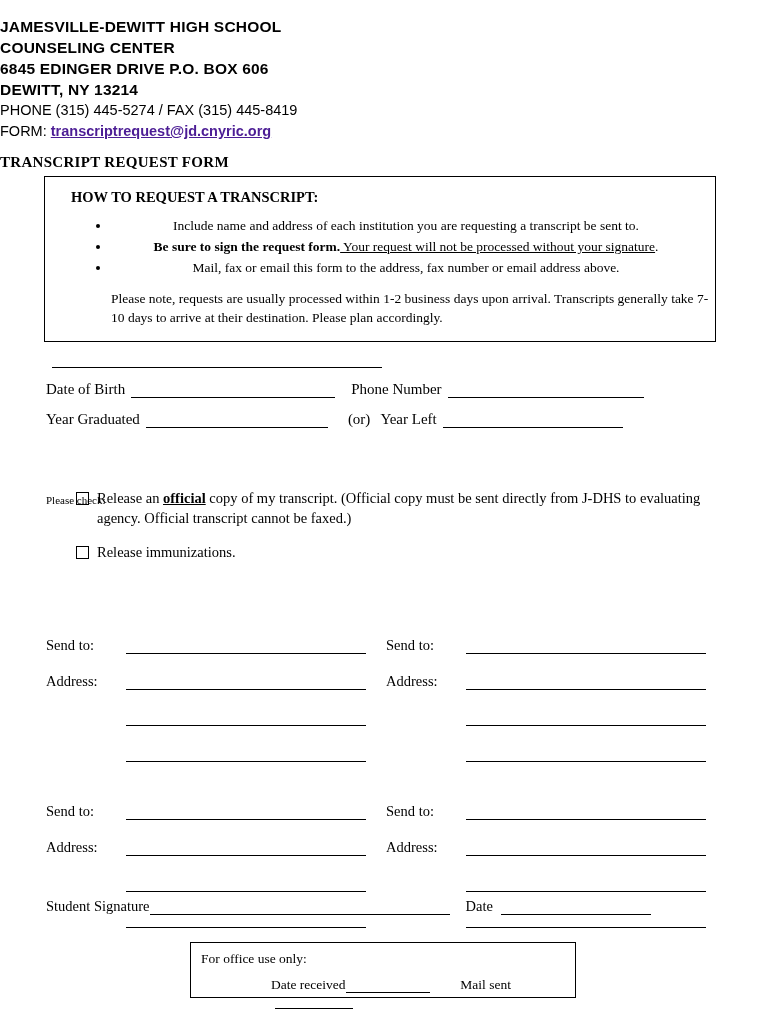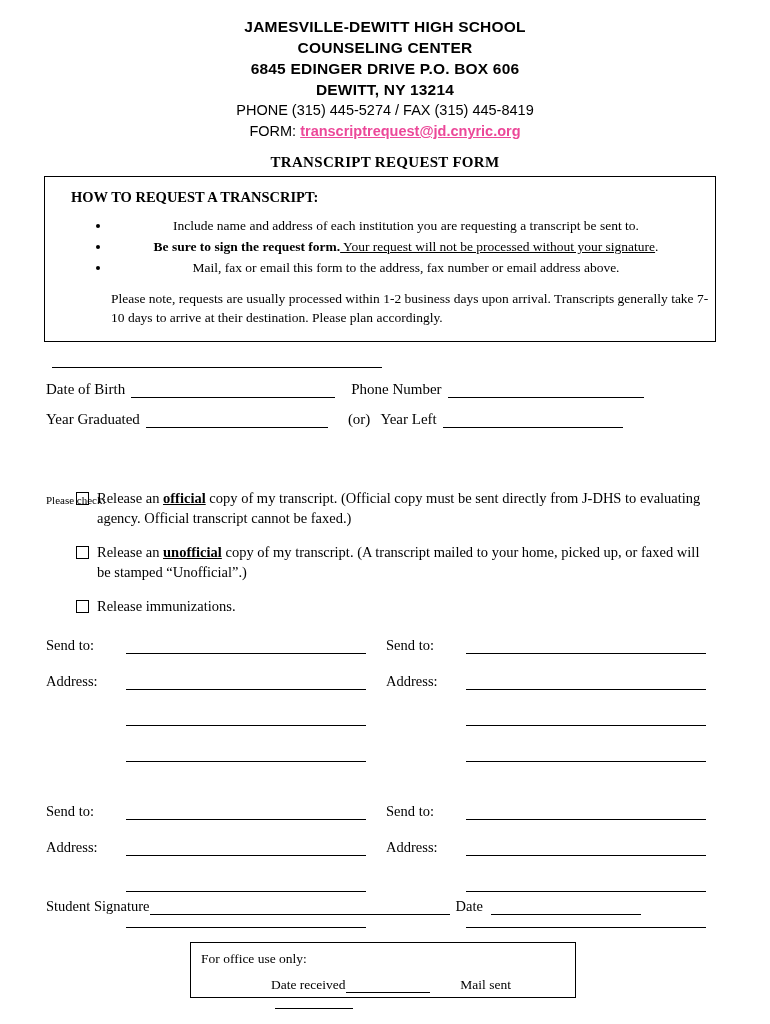--- a/index.html
+++ b/index.html
@@ -18,42 +18,41 @@
   .page {
     width: 770px;
     height: 1024px;
     position: relative;
     box-sizing: border-box;
     padding: 0;
   }
 
   
   .header {
-    text-align: center;
     padding-top: 16px;
   }
   .hdr-bold {
     font-family: "Liberation Sans", sans-serif;
     font-weight: bold;
     font-size: 15.5px;
     line-height: 21px;
     letter-spacing: 0.2px;
   }
   .hdr-plain {
     font-family: "Liberation Sans", sans-serif;
     font-size: 14.5px;
     line-height: 21px;
   }
   .hdr-email {
     font-family: "Liberation Sans", sans-serif;
     font-size: 14.5px;
     line-height: 21px;
   }
   .email-link {
-    color: #ec4899;
+    color: #4c1d95;
     text-decoration: underline;
     font-weight: bold;
   }
   .form-title {
     font-family: "Liberation Serif", serif;
     font-weight: bold;
     font-size: 15px;
     letter-spacing: 0.3px;
     margin-top: 12px;
     margin-bottom: 6px;
@@ -277,24 +276,20 @@
 
   <div class="please-check">Please check:</div>
 
   <div class="checks">
     <div class="chk-row">
       <span class="chkbox"></span>
       <span class="chk-text"><span>Release an </span><span class="chk-bold-u">official</span><span> copy of my transcript. (Official copy must be sent directly from J-DHS to evaluating agency. Official transcript cannot be faxed.)</span></span>
     </div>
     <div class="chk-row">
       <span class="chkbox"></span>
-      <span class="chk-text"><span>Release an </span><span class="chk-bold-u">unofficial</span><span> copy of my transcript. (A transcript mailed to your home, picked up, or faxed will be stamped “Unofficial”.)</span></span>
-    </div>
-    <div class="chk-row">
-      <span class="chkbox"></span>
       <span class="chk-text">Release immunizations.</span>
     </div>
   </div>
 
   <div class="sendgrid">
 
     <div class="sgrow">
       <div class="sgcell">
         <span class="sglabel">Send to:</span>
         <span class="sgline"></span>
@@ -380,21 +375,21 @@
         <span class="sgspacer"></span>
         <span class="sgline"></span>
       </div>
     </div>
 
   </div>
 
   <div class="sigrow">
     <span>Student Signature</span>
     <span class="sigline" style="width:300px;"></span>
-    <span style="margin-left:6px;">Date</span>
+    <span style="margin-left:16px;">Date</span>
     <span class="sigline" style="width:150px;margin-left:8px;"></span>
   </div>
 
   <div class="officebox">
     <div>For office use only:</div>
     <div class="office-line2">
       <span>Date received</span><span class="oline" style="width:84px;"></span>
       <span style="display:inline-block;width:24px;"></span>
       <span>Mail sent</span><span class="oline" style="width:78px;margin-left:4px;"></span>
     </div>

